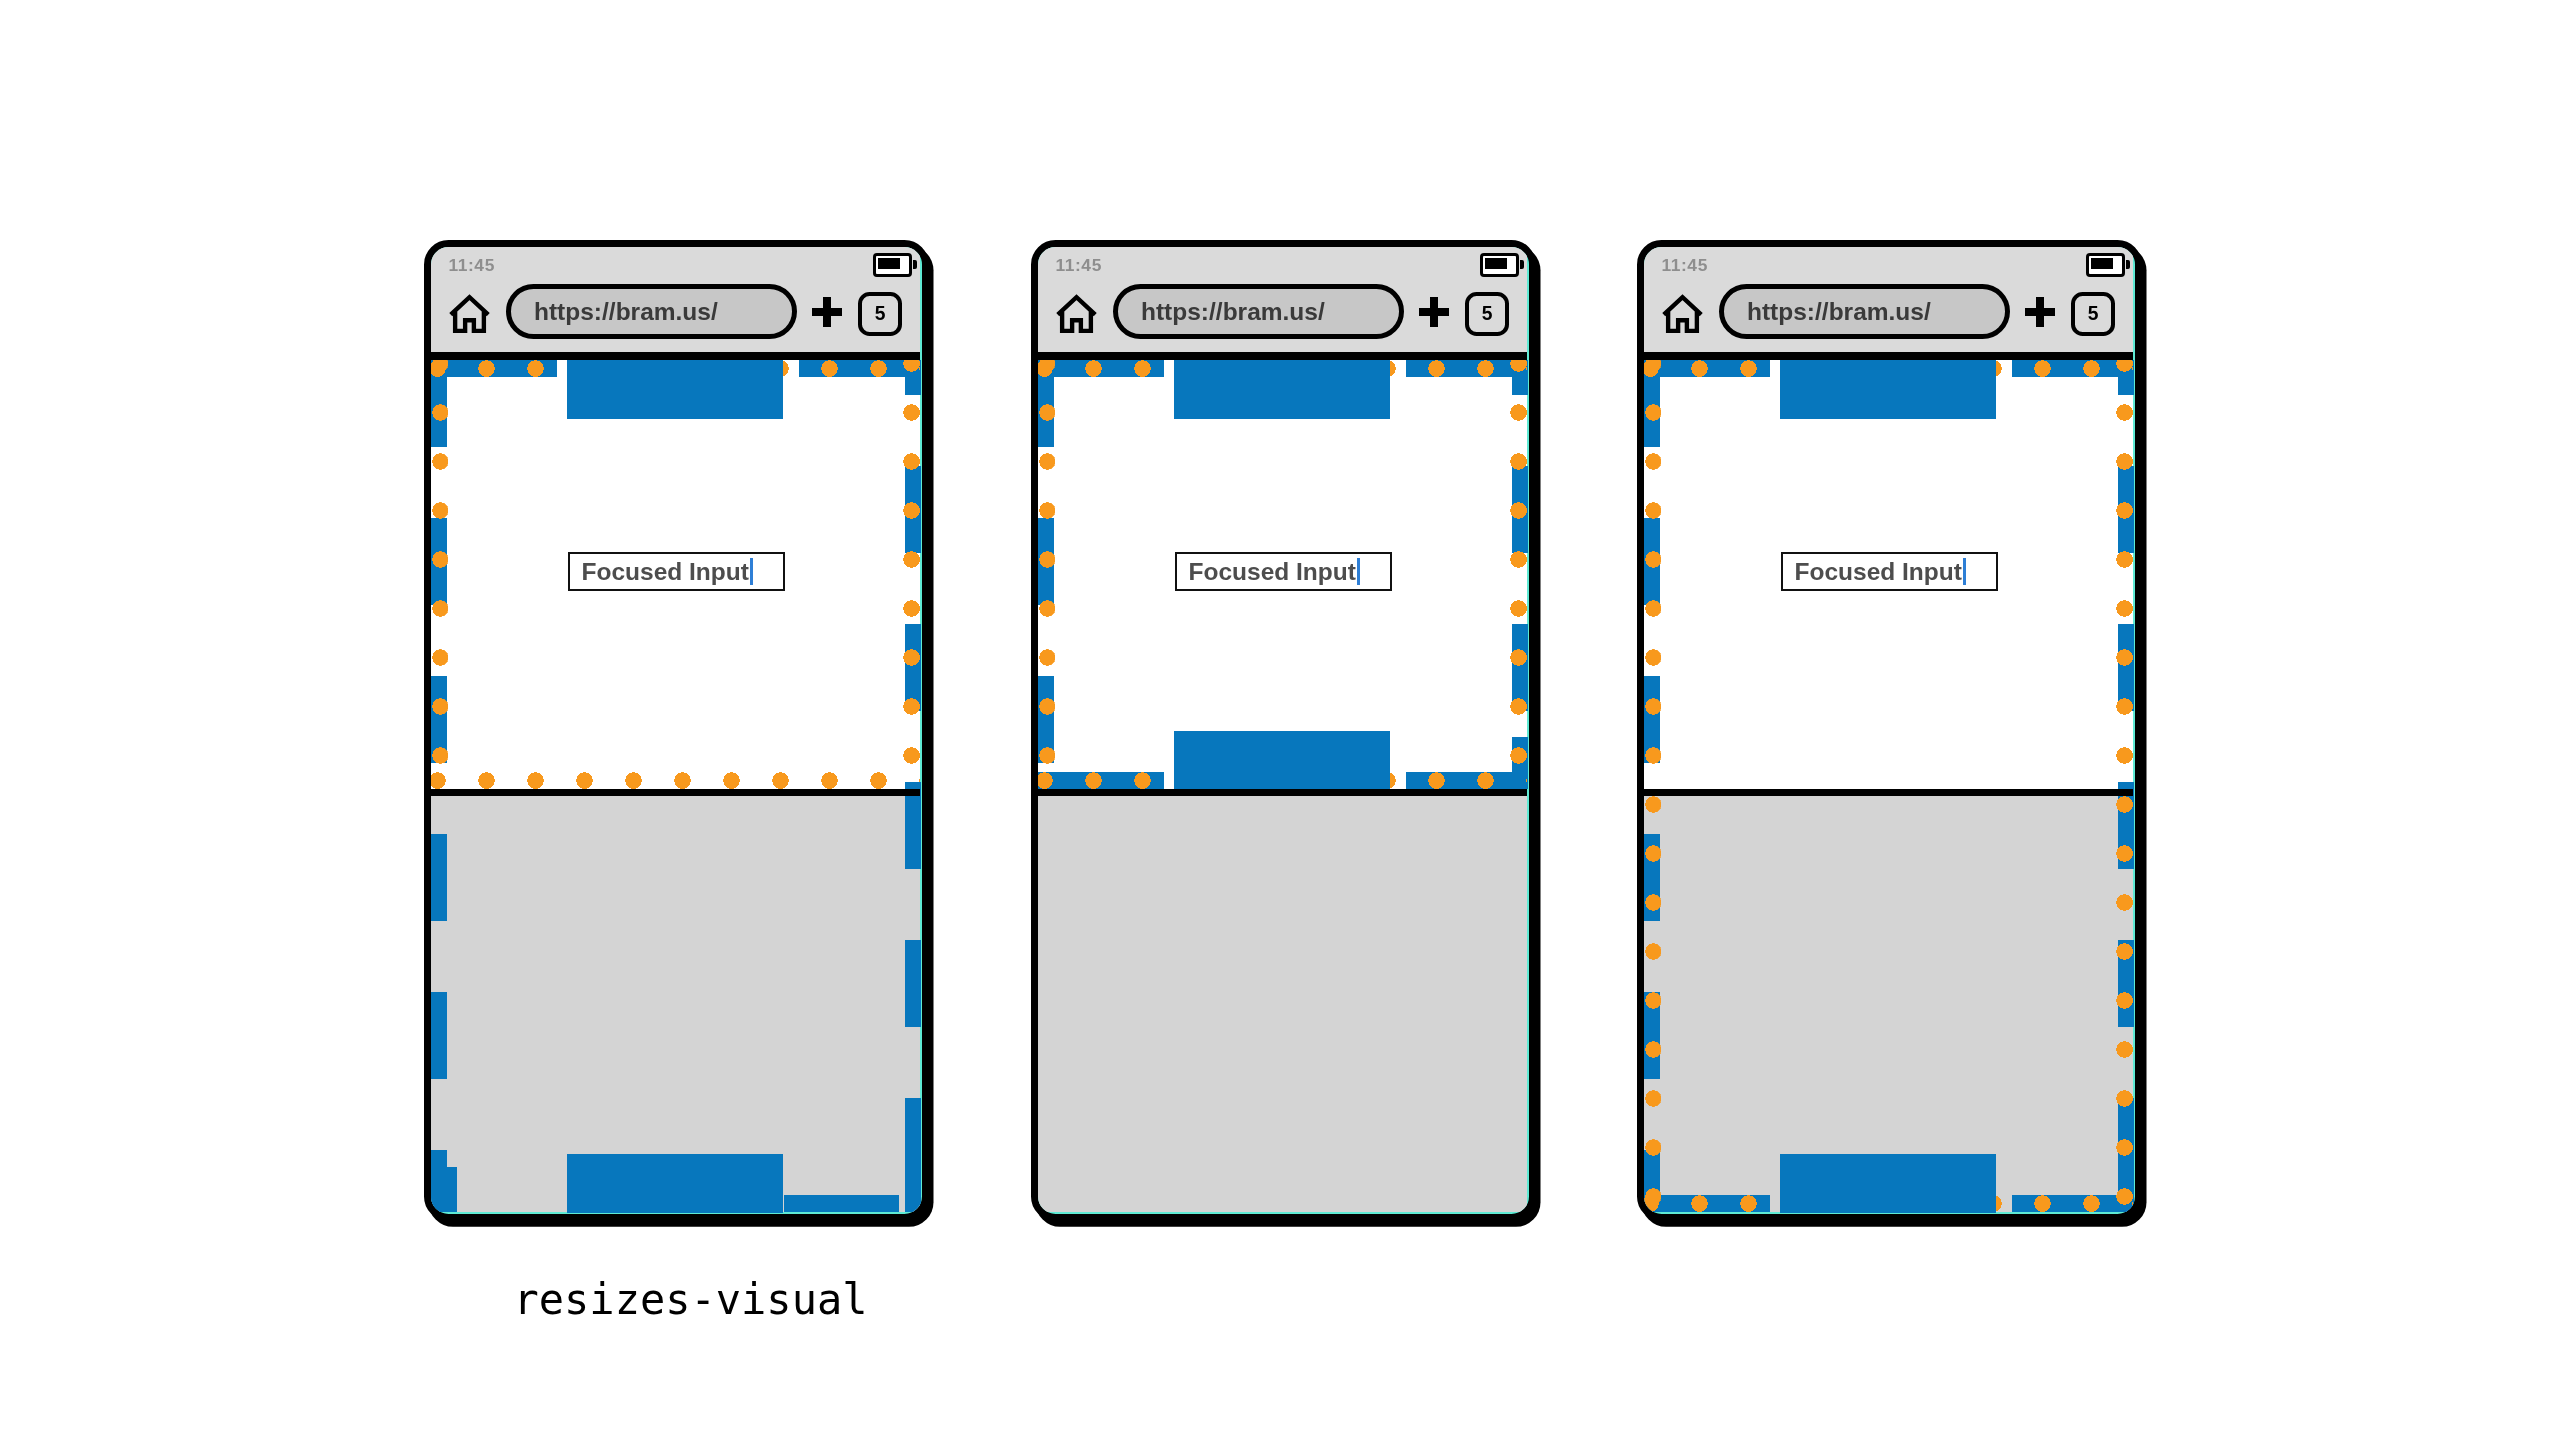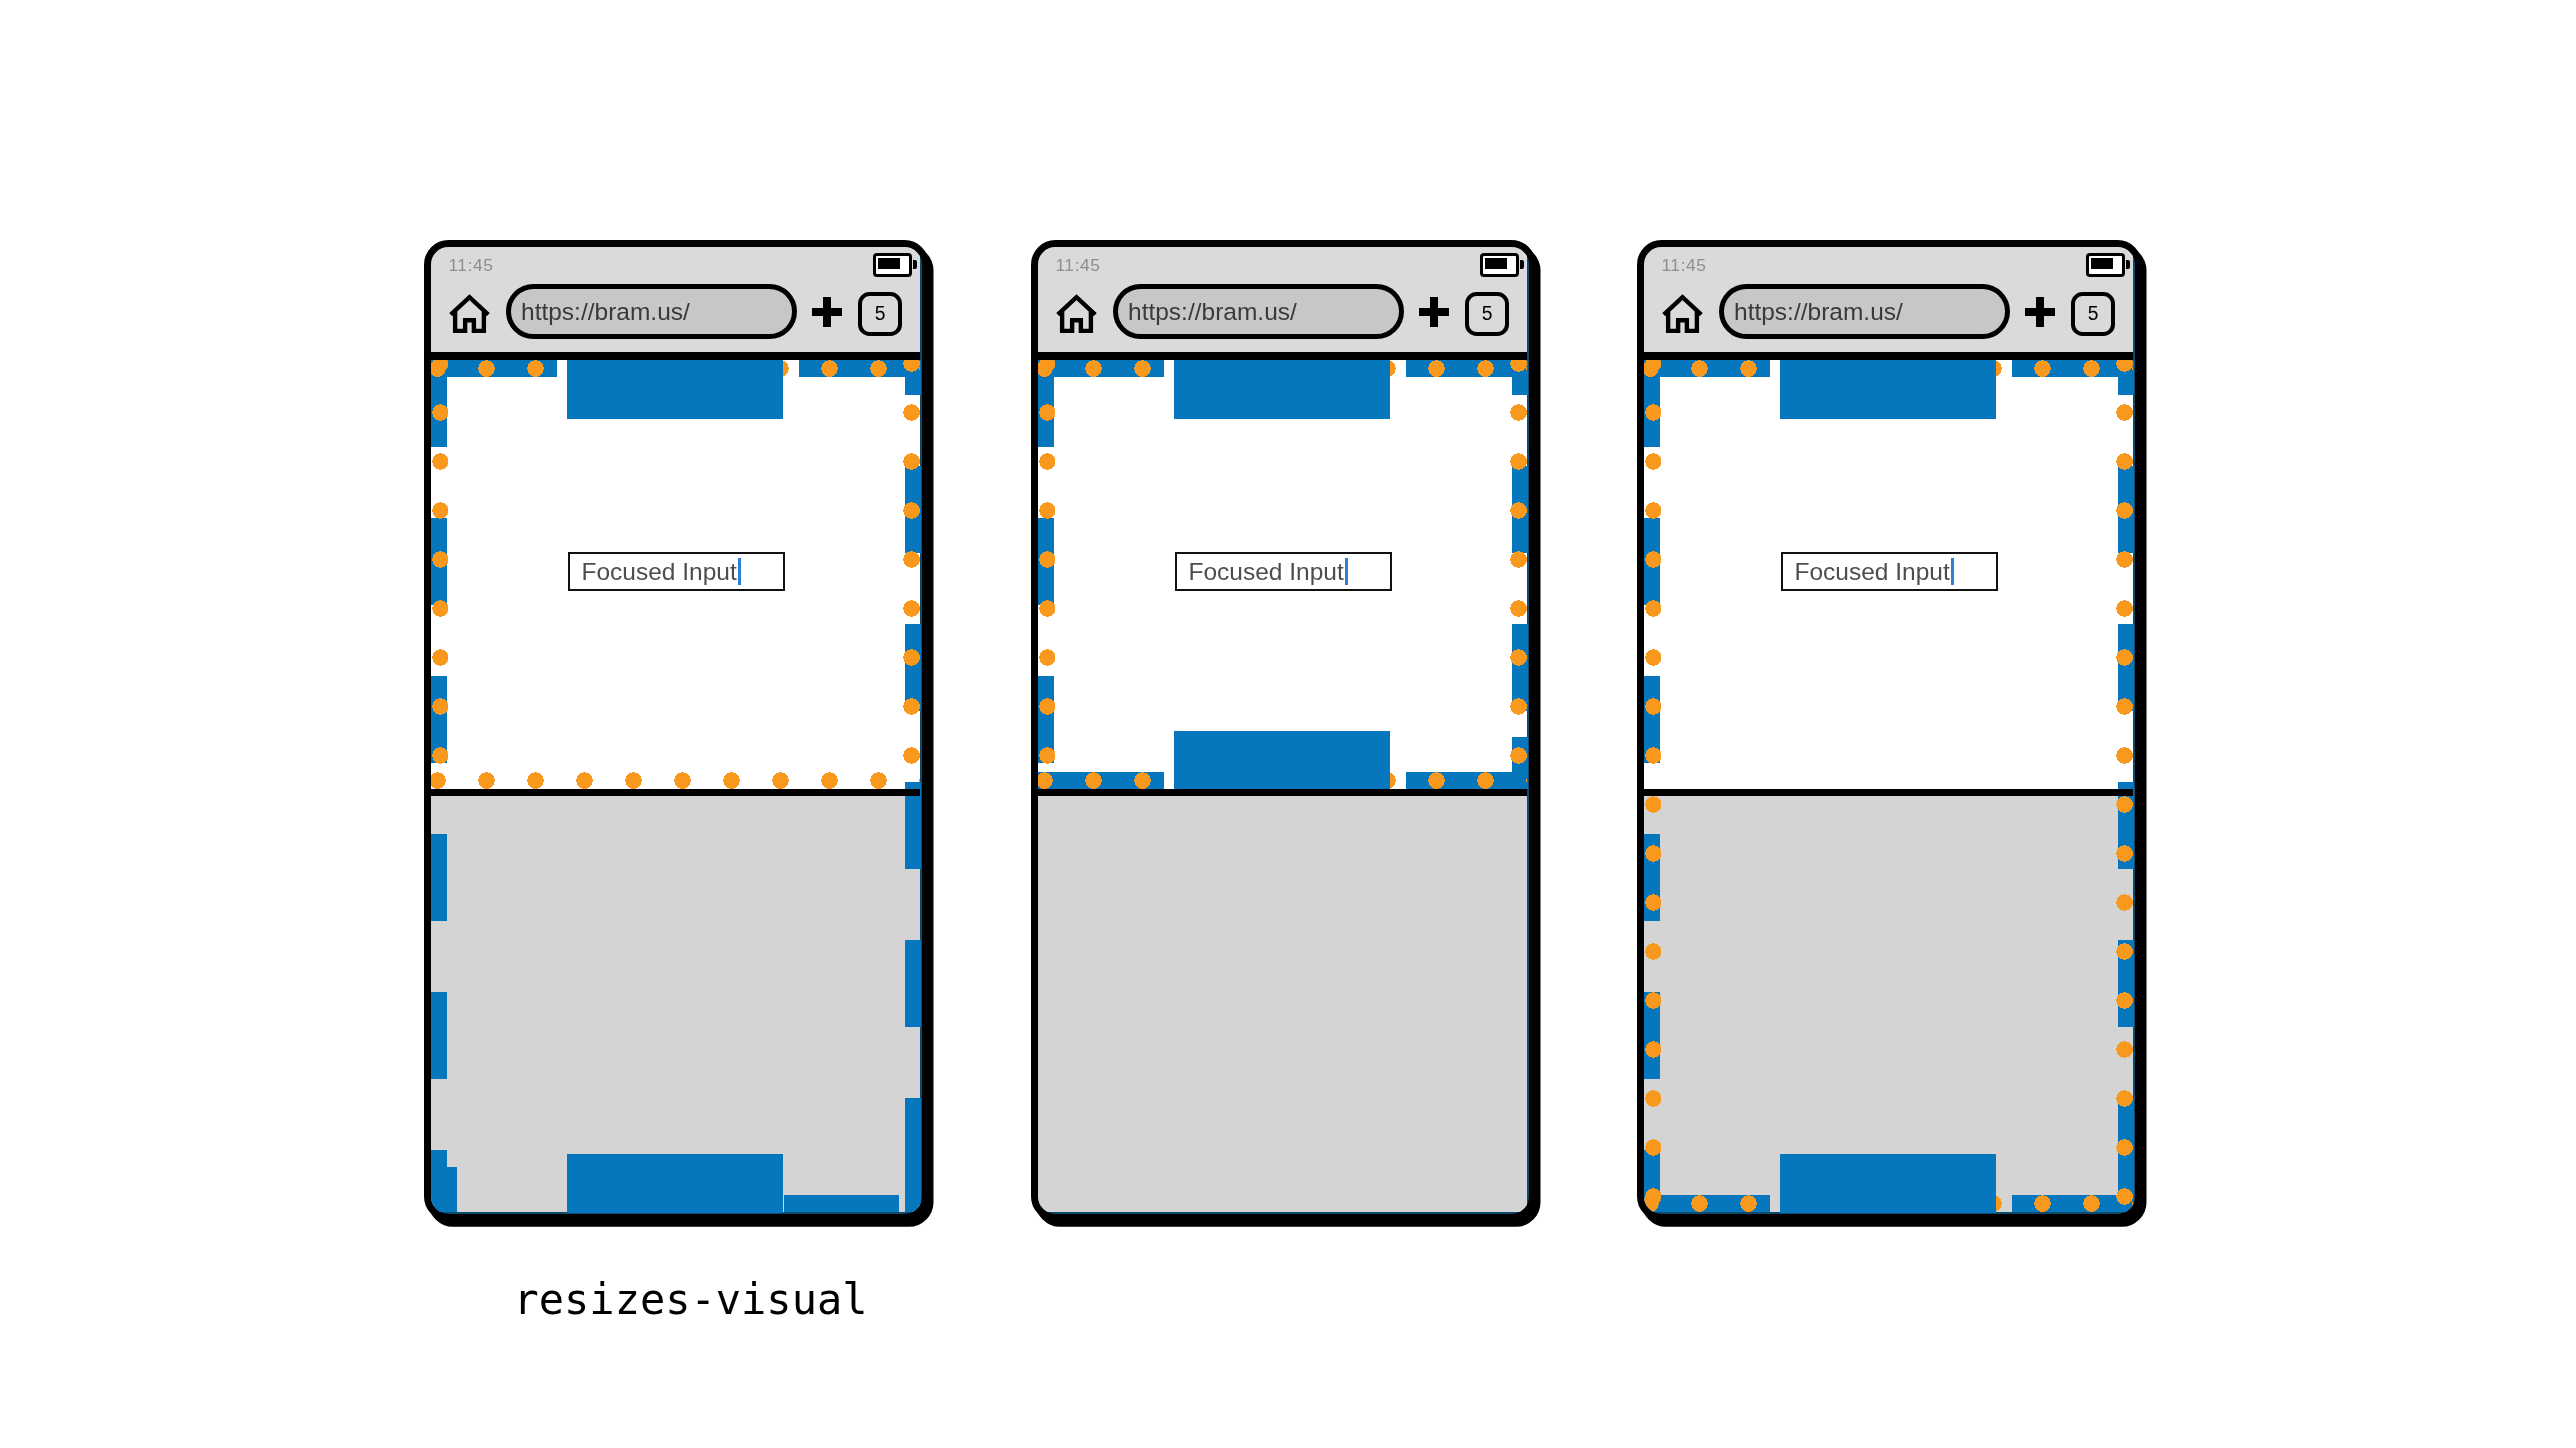--- a/index.html
+++ b/index.html
@@ -3,40 +3,40 @@
 <meta charset="utf-8">
 <style>
   html,body{margin:0;padding:0;background:#fff;}
   body{width:2576px;height:1449px;position:relative;overflow:hidden;
        font-family:"Liberation Sans", sans-serif;}
   .canvas{position:absolute;inset:0;background:#fff;}
 
   
   .phone-col{position:absolute;top:240px;width:505px;display:flex;
              flex-direction:column;align-items:center;}
-  .phone{box-sizing:border-box;width:505px;height:981px;background:#0c4a6e;
+  .phone{box-sizing:border-box;width:505px;height:981px;background:#5eead4;
          border:7.7px solid #000;border-radius:24.5px;overflow:hidden;
-         box-shadow:4.5px 5.8px 0 0 #000;position:relative;}
+         box-shadow:4.5px 5.8px 0 0 #000;position:relative;font-weight:bold;}
   .screen{position:absolute;inset:0;width:489px;height:965px;}
 
   
   .chrome{position:absolute;left:0;top:0;width:489px;height:105px;
           background:var(--chrome);z-index:6;}
   .time{position:absolute;left:17.4px;top:8.4px;font-size:17.4px;
         color:var(--timegray);letter-spacing:0.6px;}
   .battery{position:absolute;right:7.7px;top:6.4px;width:33px;height:18px;
            border:3.2px solid #000;border-radius:3.9px;background:#fff;}
   .batt-fill{position:absolute;left:1.9px;top:1.9px;width:22px;height:10.3px;background:#000;}
   .batt-nub{position:absolute;right:-7.7px;top:3.9px;width:3.9px;height:8.4px;
             background:#000;border-radius:0 1.9px 1.9px 0;}
   .home{position:absolute;left:15.5px;top:45px;width:45px;height:44px;}
   .urlpill{position:absolute;left:75px;top:37px;width:291px;height:55px;
            box-sizing:border-box;border:5.8px solid #000;border-radius:28px;
            background:var(--pill);display:flex;align-items:center;}
-  .urlpill span{padding-left:10px;font-size:24.5px;color:var(--urltext);}
+  .urlpill span{padding-left:23px;font-size:24.5px;color:var(--urltext);}
   .plus{position:absolute;left:381px;top:50px;width:30px;height:30px;}
   .plus i{position:absolute;background:#000;display:block;}
   .plus .h{left:0;top:11px;width:30px;height:7.7px;}
   .plus .v{left:11px;top:0;width:7.7px;height:30px;}
   .tabs{position:absolute;left:427px;top:45px;width:36px;height:36px;
         box-sizing:content-box;border:4.5px solid #000;border-radius:11.6px;
         display:flex;align-items:center;justify-content:center;
         font-size:19.3px;color:#000;}
 
   .sep{position:absolute;left:0;top:105px;width:489px;height:8.4px;background:#000;z-index:6;}

